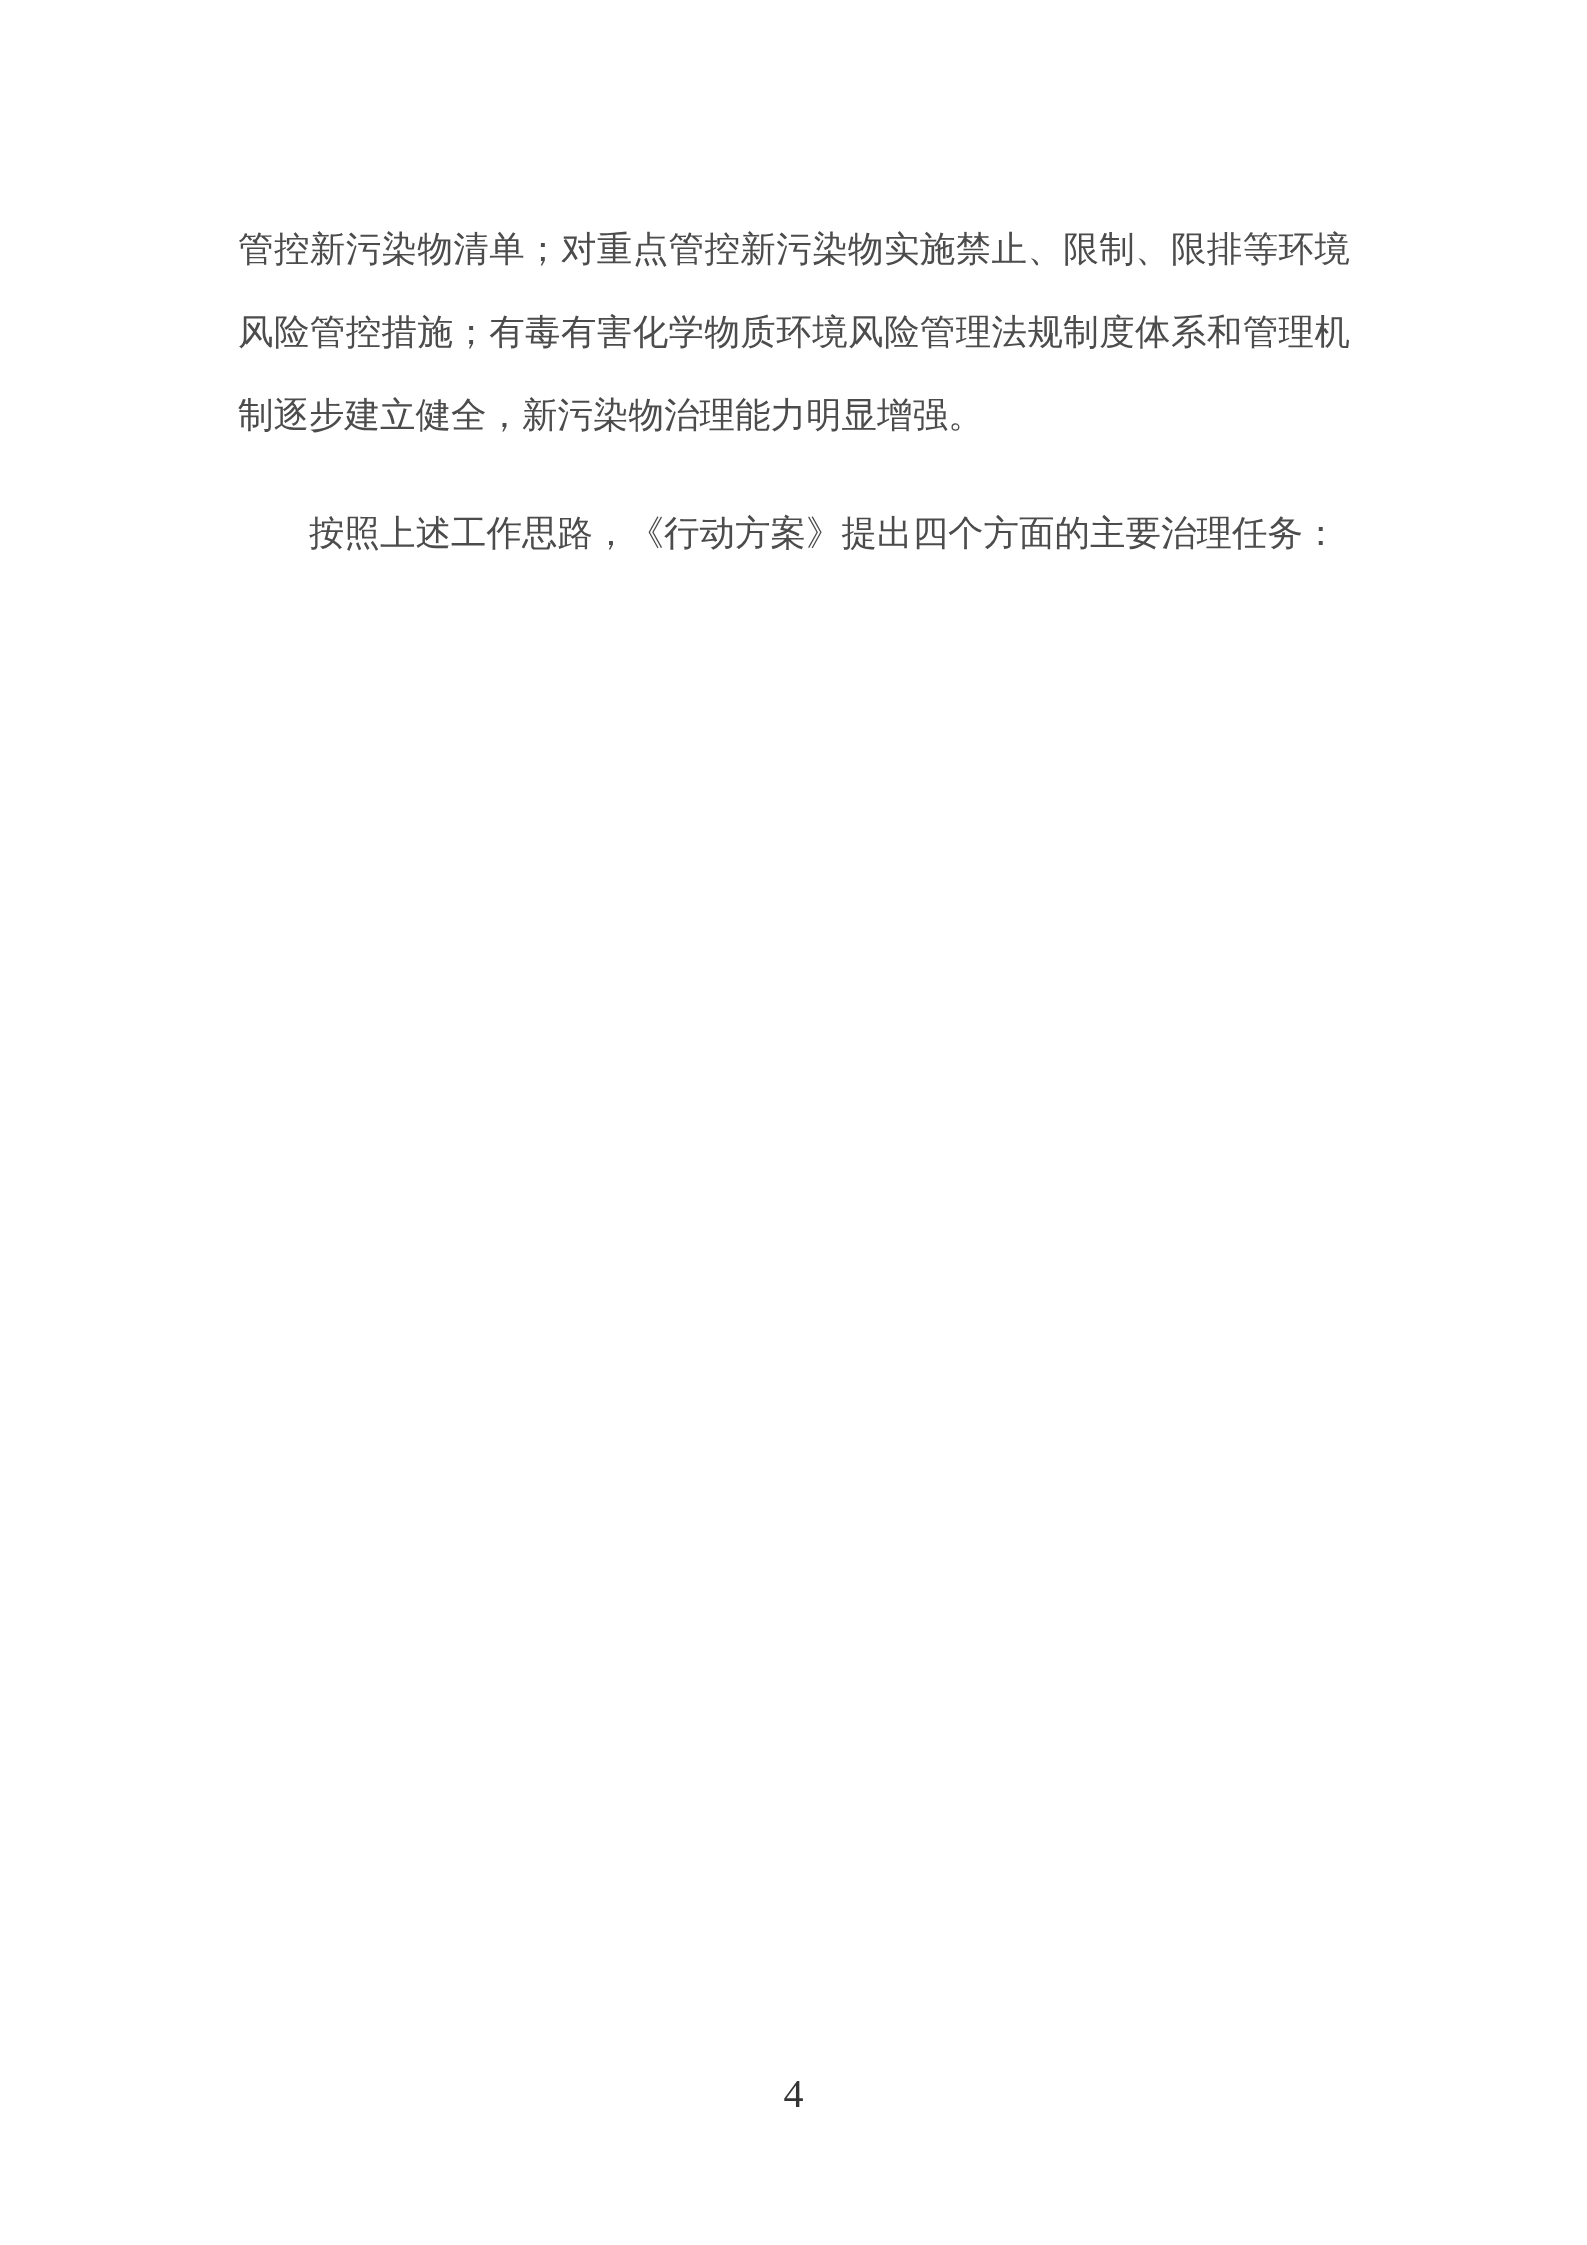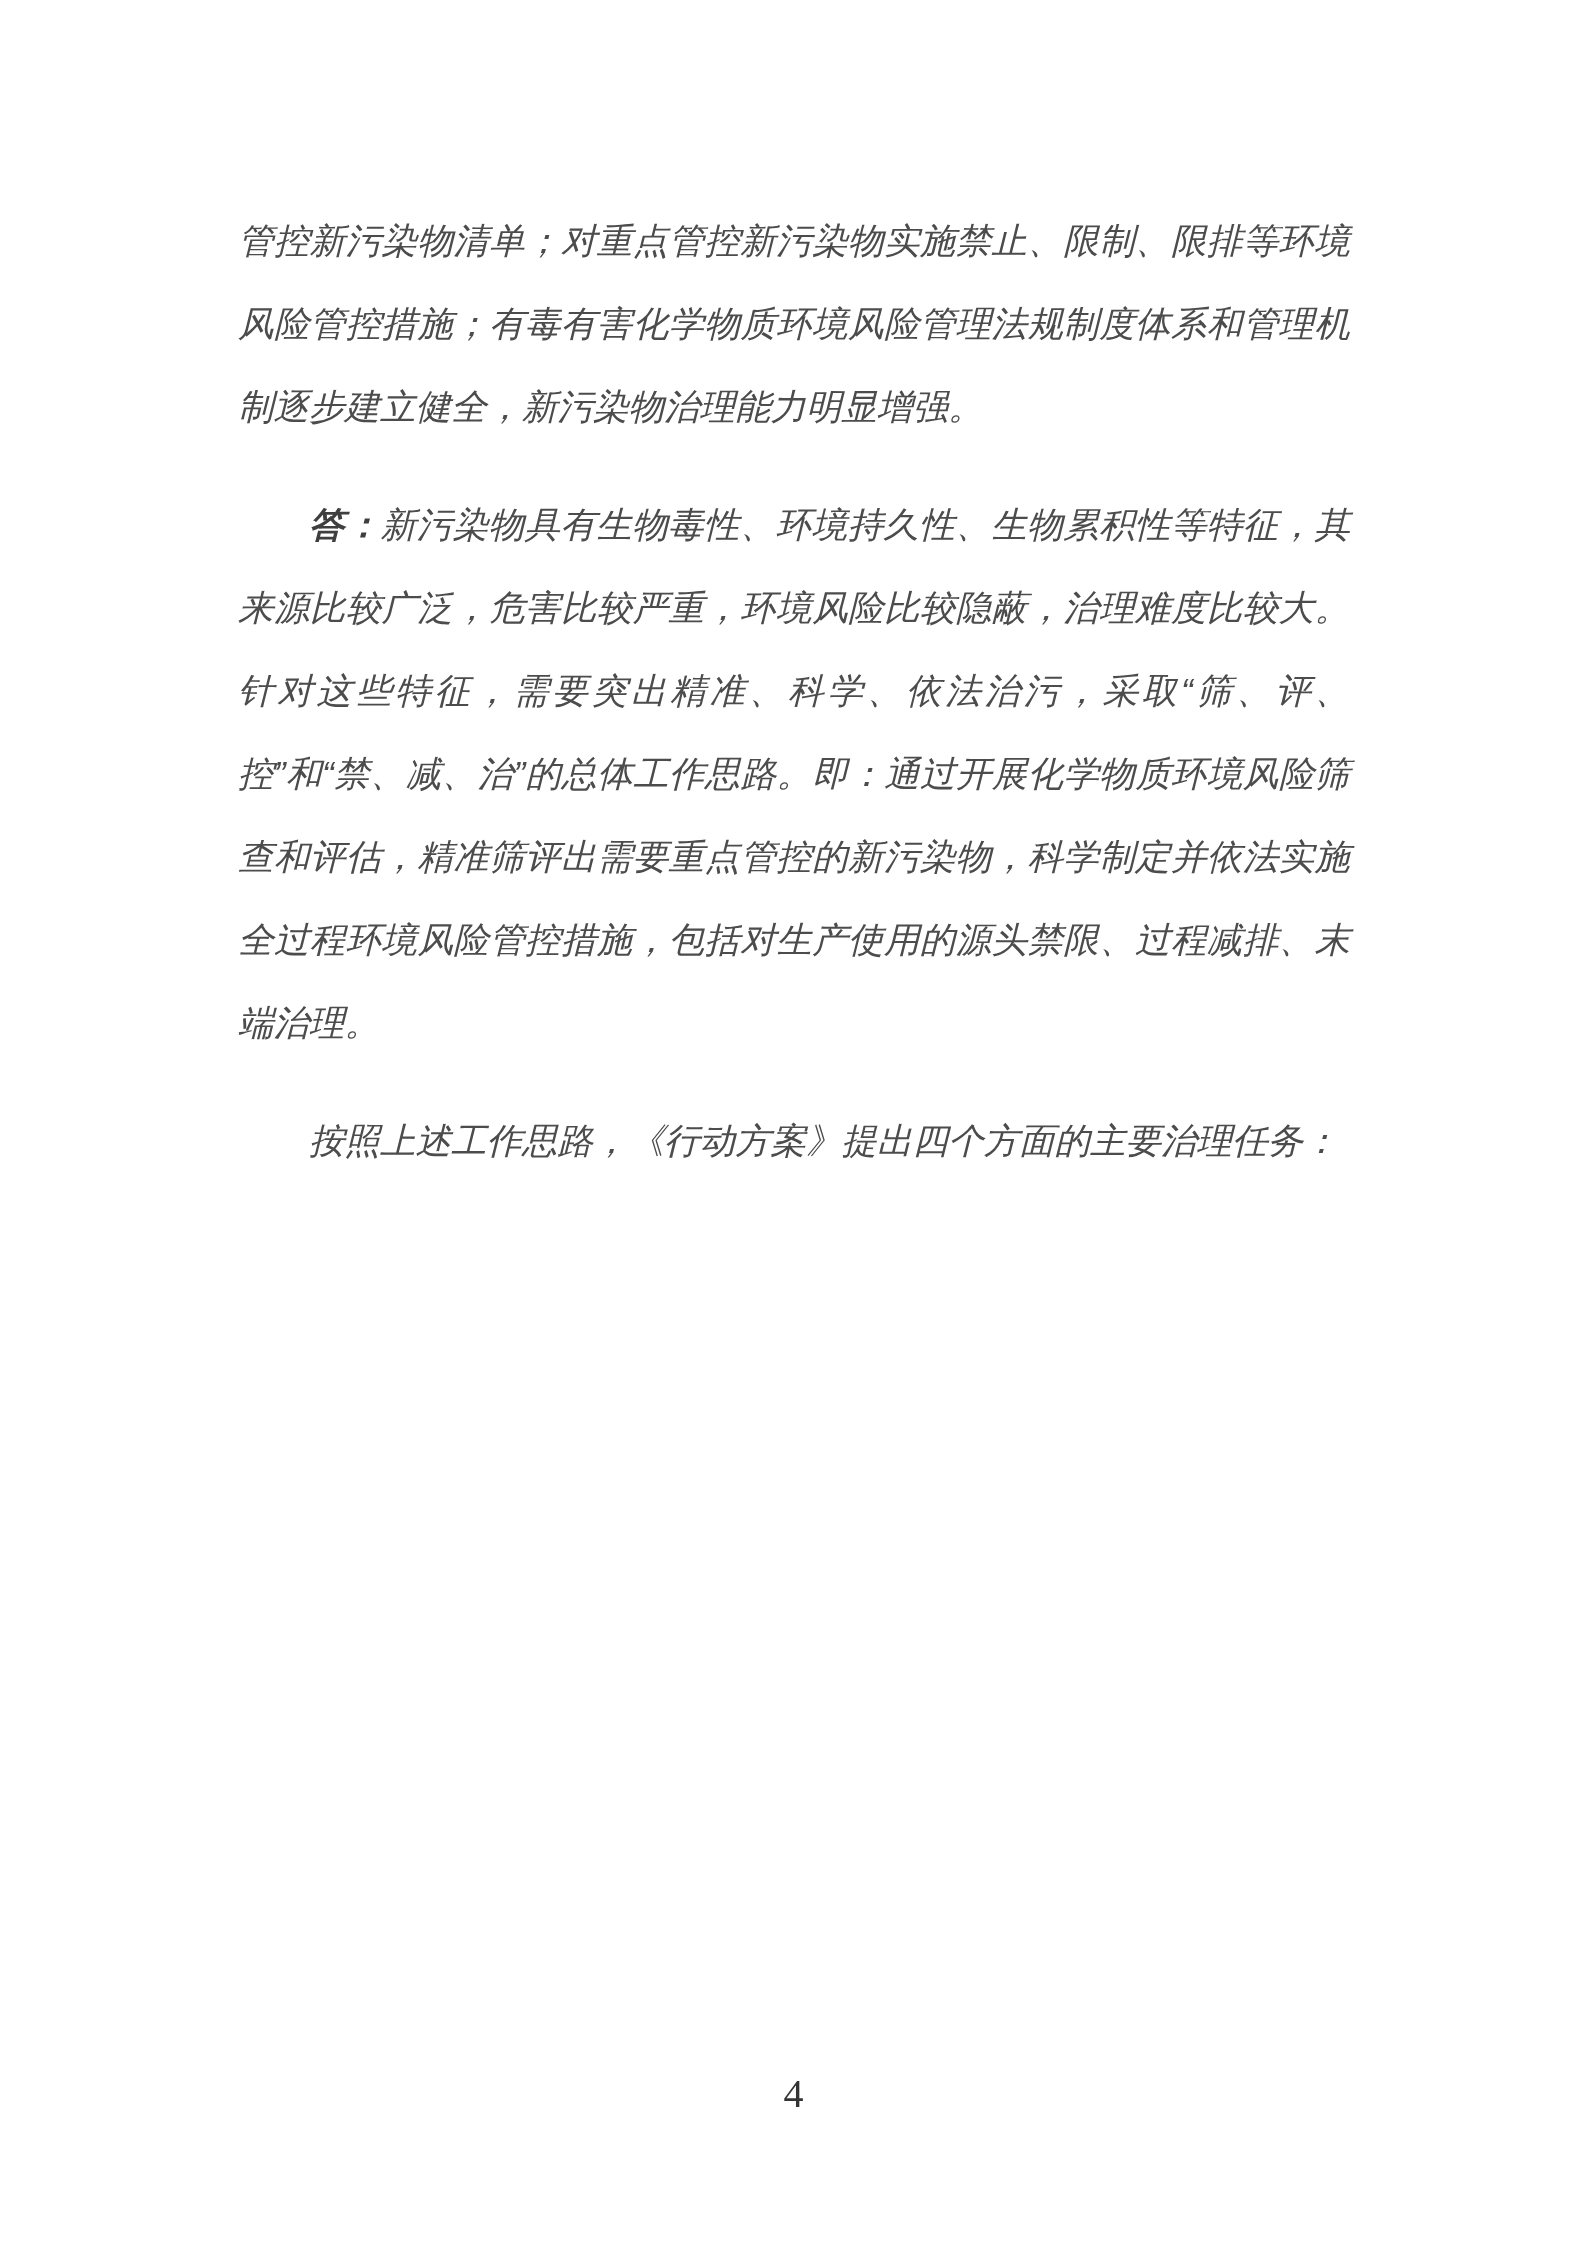--- a/index.html
+++ b/index.html
@@ -15,23 +15,22 @@
     font-family: "Liberation Sans", sans-serif;
   }
   .doc-page {
     position: absolute;
     inset: 0;
     background: #ffffff;
   }
   .doc-body {
     position: absolute;
     left: 238px;
-    top: 200px;
+    top: 208px;
     width: 1112px;
-    font-style: italic;
   }
   .para {
     margin: 0 0 35px 0;
     font-size: 35.5px;
     line-height: 83px;
     color: #4c4c4c;
     text-align: justify;
     text-justify: inter-ideograph;
     word-break: break-all;
   }
@@ -60,19 +59,18 @@
     line-height: 48px;
     color: #333333;
   }
 </style>
 </head>
 <body>
 
 <div class="doc-page">
   <div class="doc-body">
       <p class="para"><span class="seg-regular">管控新污染物清单；对重点管控新污染物实施禁止、限制、限排等环境风险管控措施；有毒有害化学物质环境风险管理法规制度体系和管理机制逐步建立健全，新污染物治理能力明显增强。</span></p>
-      <p class="para indent"><span class="seg-bold">答：</span><span class="seg-regular">新污染物具有生物毒性、环境持久性、生物累积性等特征，其来源比较广泛，危害比较严重，环境风险比较隐蔽，治理难度比较大。针对这些特征，需要突出精准、科学、依法治污，采取“筛、评、控”和“禁、减、治”的总体工作思路。即：通过开展化学物质环境风险筛查和评估，精准筛评出需要重点管控的新污染物，科学制定并依法实施全过程环境风险管控措施，包括对生产使用的源头禁限、过程减排、末端治理。</span></p>
       <p class="para indent"><span class="seg-regular">按照上述工作思路，《行动方案》提出四个方面的主要治理任务：</span></p>
     </div>
   <div class="page-footer">
     <span>4</span>
   </div>
 </div>
 
 </body></html>

